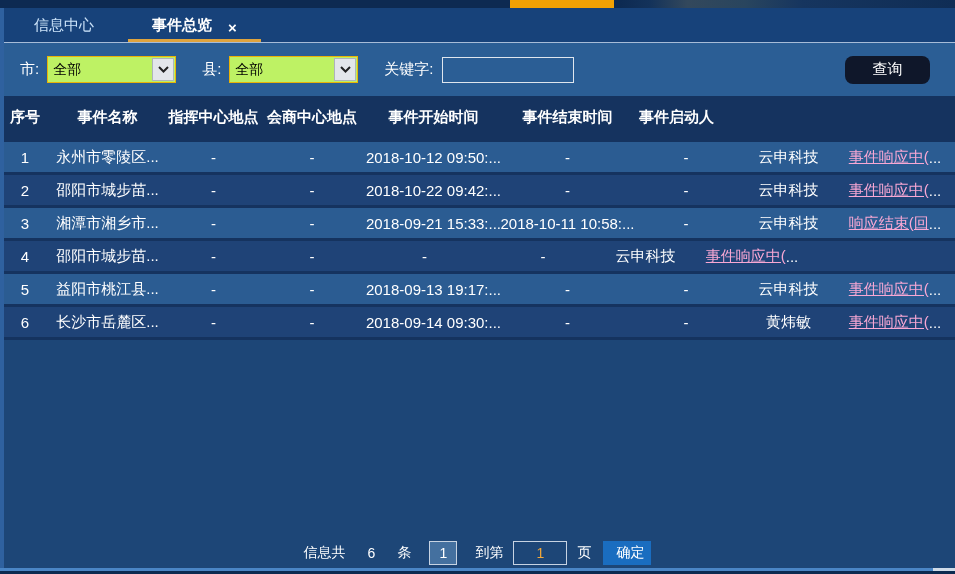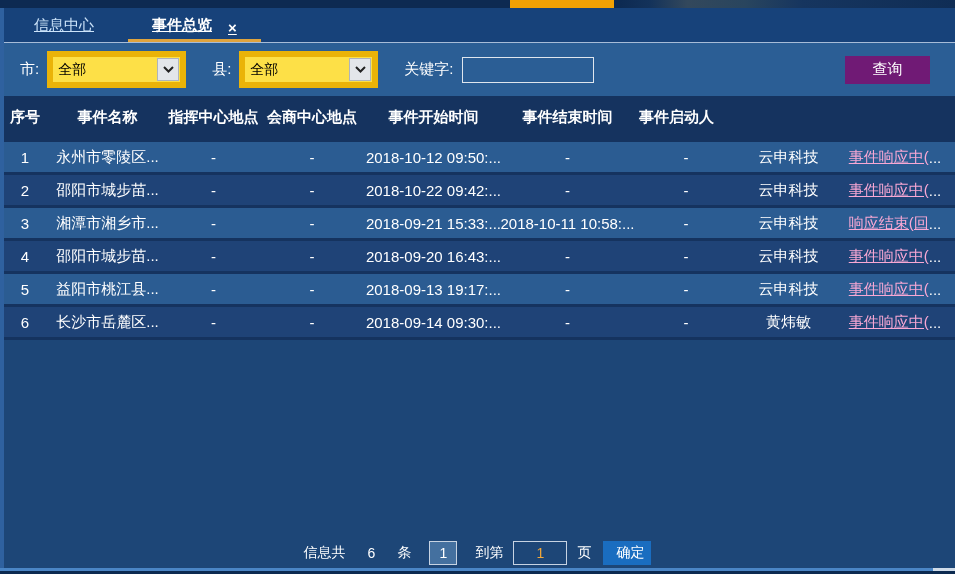--- a/index.html
+++ b/index.html
@@ -16,50 +16,50 @@
   }
   .top-accent{position:absolute;left:510px;top:0;width:104px;height:8px;background:#f2a104;}
   
   .tab-bar{
     height:34px;flex:0 0 34px;background:#17427a;
     display:flex;align-items:stretch;
     border-bottom:1px solid #a7bcd8;
   }
   .tab{
     display:flex;align-items:center;padding:4px 24px;margin-left:10px;
-    font-size:15px;color:#cde4fa;cursor:pointer;position:relative;text-decoration:underline;
+    font-size:15px;color:#cde4fa;cursor:pointer;position:relative;
   }
   .tab.active{color:#ffffff;font-weight:bold;border-bottom:3px solid #dfa43e;align-items:flex-end;}
   .tab .close{
     margin-left:16px;color:#ffffff;font-weight:bold;font-size:15px;line-height:1;
   }
   
   .filter-bar{
     height:53px;flex:0 0 53px;background:#2b5e95;
     display:flex;align-items:center;padding-left:20px;
   }
   .flabel{color:#ffffff;font-size:15px;margin-right:8px;white-space:nowrap;}
   .select{
-    width:127px;height:25px;background:#fde047;border:6px solid #eab308;
+    width:127px;height:25px;background:#bef264;border:1px solid #eab308;
     display:flex;align-items:center;justify-content:space-between;
     margin-right:26px;cursor:pointer;
   }
   .select-value{color:#000000;font-size:14px;padding-left:5px;}
   .select-arrow{
     width:20px;height:21px;margin:1px;background:#e3e6ea;border:1px solid #aeb4bb;
     display:flex;align-items:center;justify-content:center;
   }
   .kw-input{
     width:120px;height:24px;background:transparent;border:1px solid #dfe6ee;
     color:#ffffff;font-size:14px;padding:0 5px;outline:none;
   }
   .spacer{flex:1;}
   .query-btn{
-    width:85px;height:28px;margin-right:25px;border:none;border-radius:0;
-    background:#701a75;color:#ffffff;font-size:15px;cursor:pointer;
+    width:85px;height:28px;margin-right:25px;border:none;border-radius:8px;
+    background:#0f172a;color:#ffffff;font-size:15px;cursor:pointer;
     font-family:inherit;
   }
   
   .thead{
     height:43px;flex:0 0 43px;background:#15335f;border-bottom:3px solid #15335f;
     display:flex;align-items:center;
   }
   .hcell{
     color:#ffffff;font-size:15px;font-weight:bold;text-align:center;
     display:flex;align-items:center;justify-content:center;line-height:1.25;
@@ -206,21 +206,20 @@
     <div class="cell c8">
         <a class="op-link">响应结束(回</a>
         <span class="op-suffix">...</span>
       </div>
   </div>
     <div class="trow row-even">
     <div class="cell c0">4</div>
     <div class="cell c1">邵阳市城步苗...</div>
     <div class="cell c2">-</div>
     <div class="cell c3">-</div>
-    <div class="cell c4">2018-09-20 16:43:...</div>
     <div class="cell c5">-</div>
     <div class="cell c6">-</div>
     <div class="cell c7">云申科技</div>
     <div class="cell c8">
         <a class="op-link">事件响应中(</a>
         <span class="op-suffix">...</span>
       </div>
   </div>
     <div class="trow row-odd">
     <div class="cell c0">5</div>

